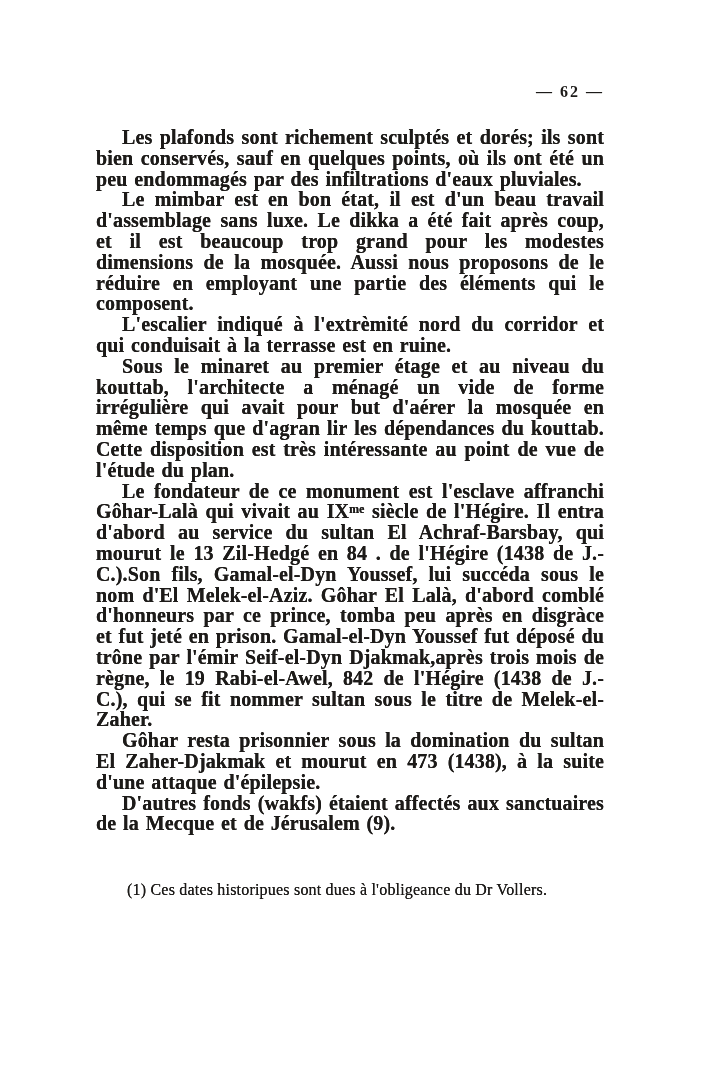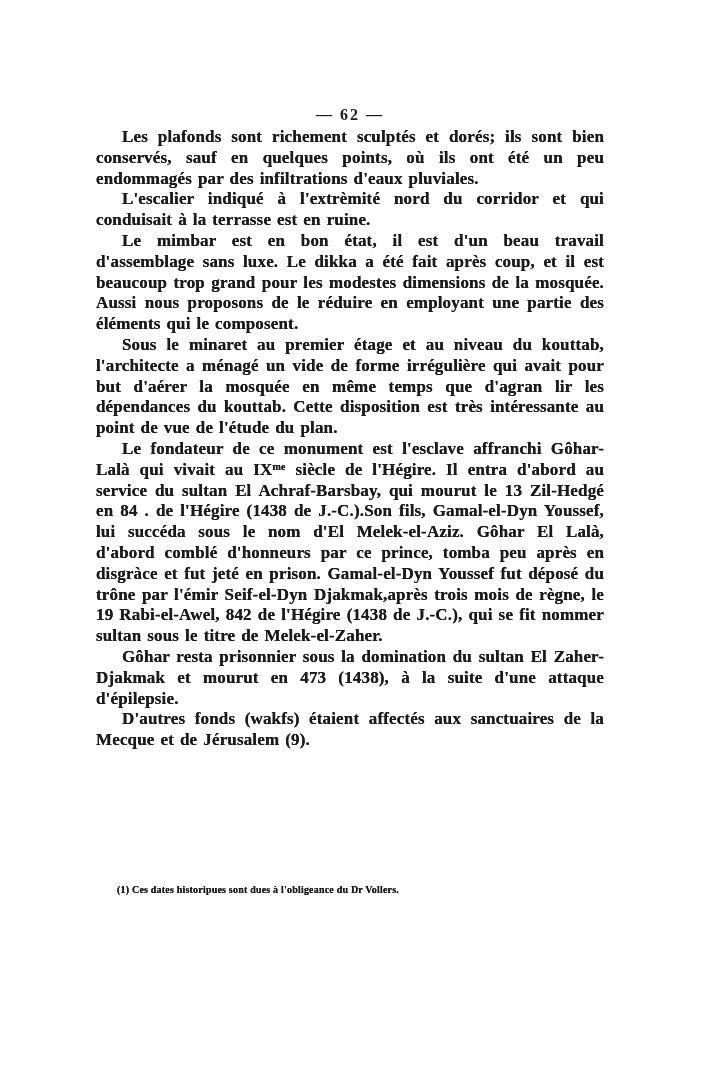--- a/index.html
+++ b/index.html
@@ -14,69 +14,68 @@
     background: var(--paper, #ffffff);
     color: var(--ink, #1d1b19);
     font-family: "Liberation Serif", "DejaVu Serif", serif;
     overflow: hidden;
   }
   .page-number {
     position: absolute;
     top: 83px;
     left: 96px;
     width: 508px;
-    text-align: center;
+    text-align: right;
     font-size: 16px;
     font-weight: bold;
     letter-spacing: 2px;
     white-space: pre;
-    margin-top: 23px;
   }
   .text-block {
     position: absolute;
     top: 127px;
     left: 96px;
     width: 508px;
-    font-size: 17px;
+    font-size: 20px;
     line-height: 20.8px;
     font-weight: bold;
     text-align: justify;
     letter-spacing: 0.15px;
     word-spacing: 1.6px;
     text-shadow: 0 0 0.35px var(--ink, #1d1b19);
   }
   .para {
     margin: 0;
     text-indent: 26px;
   }
   .footnote {
     position: absolute;
     top: 883px;
-    left: 117px;
+    left: 127px;
     width: 478px;
-    font-size: 10px;
+    font-size: 16px;
     line-height: 14px;
-    font-weight: bold;
+    font-weight: normal;
     letter-spacing: 0.2px;
     text-shadow: 0 0 0.3px var(--ink, #1d1b19);
   }
 </style>
 </head>
 <body>
 
 <div class="scan-page">
   <div class="page-number">— 62 —</div>
 
   <div class="text-block">
 
       <p class="para">Les plafonds sont richement sculptés et dorés; ils sont bien conservés, sauf en quelques points, où ils ont été un peu endommagés par des infiltrations d'eaux pluviales.</p>
 
+      <p class="para">Le mimbar est en bon état, il est d'un beau travail d'assemblage sans luxe. Le dikka a été fait après coup, et il est beaucoup trop grand pour les modestes dimensions de la mosquée. Aussi nous proposons de le réduire en employant une partie des éléments qui le composent.</p>
+
       <p class="para">L'escalier indiqué à l'extrèmité nord du corridor et qui conduisait à la terrasse est en ruine.</p>
-
-      <p class="para">Le mimbar est en bon état, il est d'un beau travail d'assemblage sans luxe. Le dikka a été fait après coup, et il est beaucoup trop grand pour les modestes dimensions de la mosquée. Aussi nous proposons de le réduire en employant une partie des éléments qui le composent.</p>
 
       <p class="para">Sous le minaret au premier étage et au niveau du kouttab, l'architecte a ménagé un vide de forme irrégulière qui avait pour but d'aérer la mosquée en même temps que d'agran lir les dépendances du kouttab. Cette disposition est très intéressante au point de vue de l'étude du plan.</p>
 
 
       <p class="para">Le fondateur de ce monument est l'esclave affranchi Gôhar-Lalà qui vivait au IXᵐᵉ siècle de l'Hégire. Il entra d'abord au service du sultan El Achraf-Barsbay, qui mourut le 13 Zil-Hedgé en 84 . de l'Hégire (1438 de J.-C.).Son fils, Gamal-el-Dyn Youssef, lui succéda sous le nom d'El Melek-el-Aziz. Gôhar El Lalà, d'abord comblé d'honneurs par ce prince, tomba peu après en disgràce et fut jeté en prison. Gamal-el-Dyn Youssef fut déposé du trône par l'émir Seif-el-Dyn Djakmak,après trois mois de règne, le 19 Rabi-el-Awel, 842 de l'Hégire (1438 de J.-C.), qui se fit nommer sultan sous le titre de Melek-el-Zaher.</p>
 
       <p class="para">Gôhar resta prisonnier sous la domination du sultan El Zaher-Djakmak et mourut en 473 (1438), à la suite d'une attaque d'épilepsie.</p>
 
 
       <p class="para">D'autres fonds (wakfs) étaient affectés aux sanctuaires de la Mecque et de Jérusalem (9).</p>

